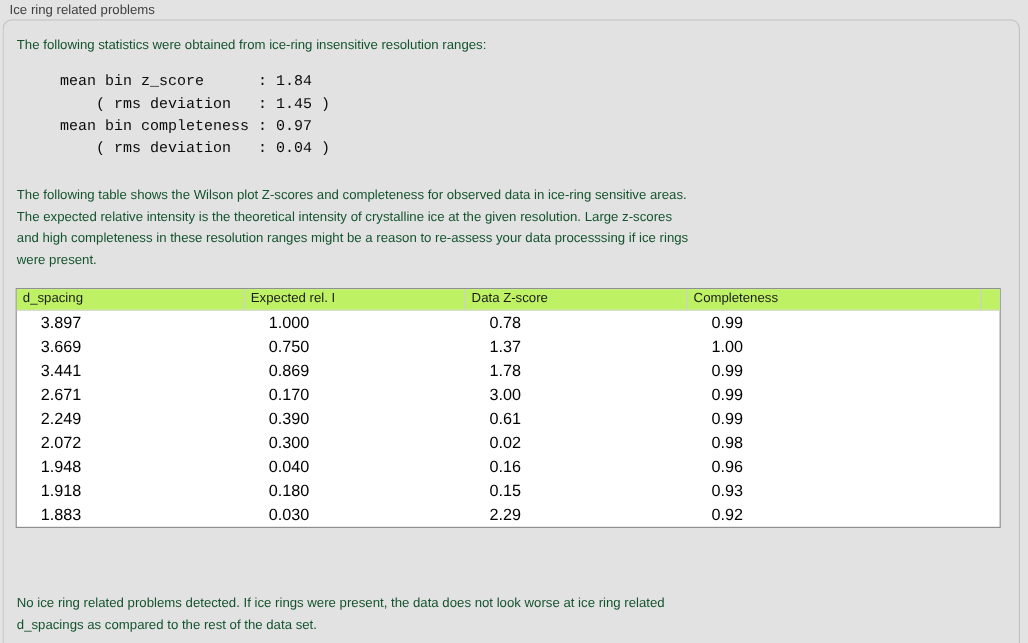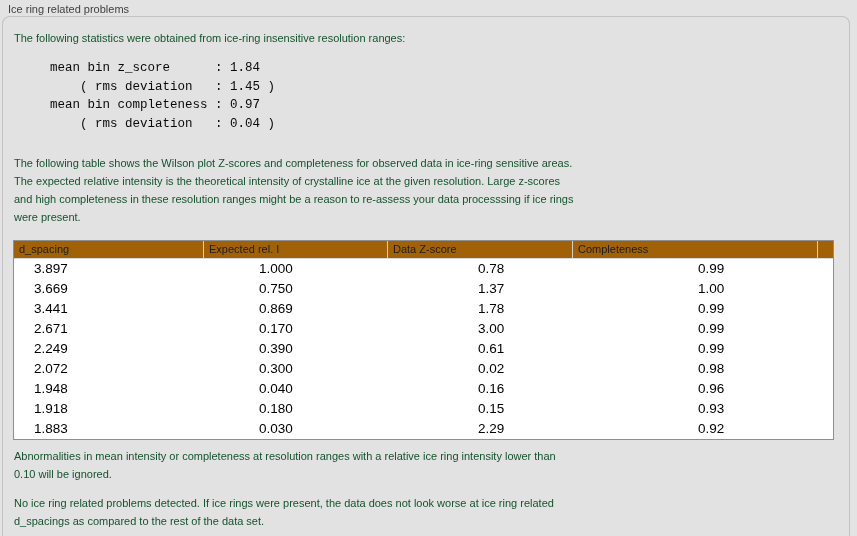--- a/index.html
+++ b/index.html
@@ -62,40 +62,39 @@
     width: 819px;
     height: 198px;
     background: #ffffff;
     border: 1px solid #8f8f8f;
     box-sizing: content-box;
   }
   .lc-header {
     display: grid;
     grid-template-columns: 190px 184px 185px 245px 1fr;
     height: 18px;
-    background: #a16207;
+    background: #bef264;
     border-bottom: 1px solid #dadada;
     box-sizing: border-box;
   }
   .lc-header .hcell {
     font-size: 11px;
     color: #1c1c1c;
     line-height: 17px;
     padding-left: 5px;
     border-right: 1px solid #cfcfcf;
     overflow: hidden;
     white-space: nowrap;
     box-sizing: border-box;
   }
   .lc-header .hcell:last-child { border-right: none; }
   .lc-row {
     display: grid;
     grid-template-columns: 190px 184px 185px 245px 1fr;
     height: 20px;
-    gap: 35px;
   }
   .lc-row .cell {
     font-size: 13.5px;
     color: #000000;
     line-height: 20px;
     padding-left: 20px;
     white-space: nowrap;
     overflow: hidden;
     box-sizing: border-box;
   }
@@ -188,19 +187,17 @@
     </div>
     <div class="lc-row">
       <div class="cell">1.883</div>
       <div class="cell">0.030</div>
       <div class="cell">2.29</div>
       <div class="cell">0.92</div>
       <div class="cell"></div>
     </div>
   </div>
 
-  <div class="para" style="top:447px;">Abnormalities in mean intensity or completeness at resolution ranges with a relative ice ring intensity lower than
-0.10 will be ignored.</div>
 
   <div class="para" style="top:494px;">No ice ring related problems detected. If ice rings were present, the data does not look worse at ice ring related
 d_spacings as compared to the rest of the data set.</div>
 
 </div>
 
 </body></html>

